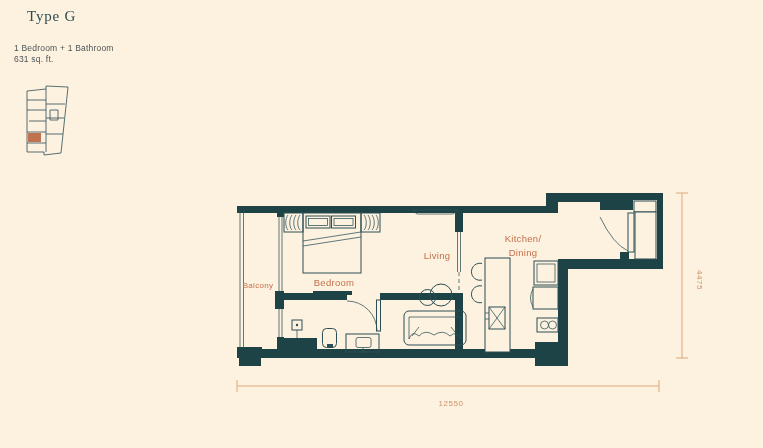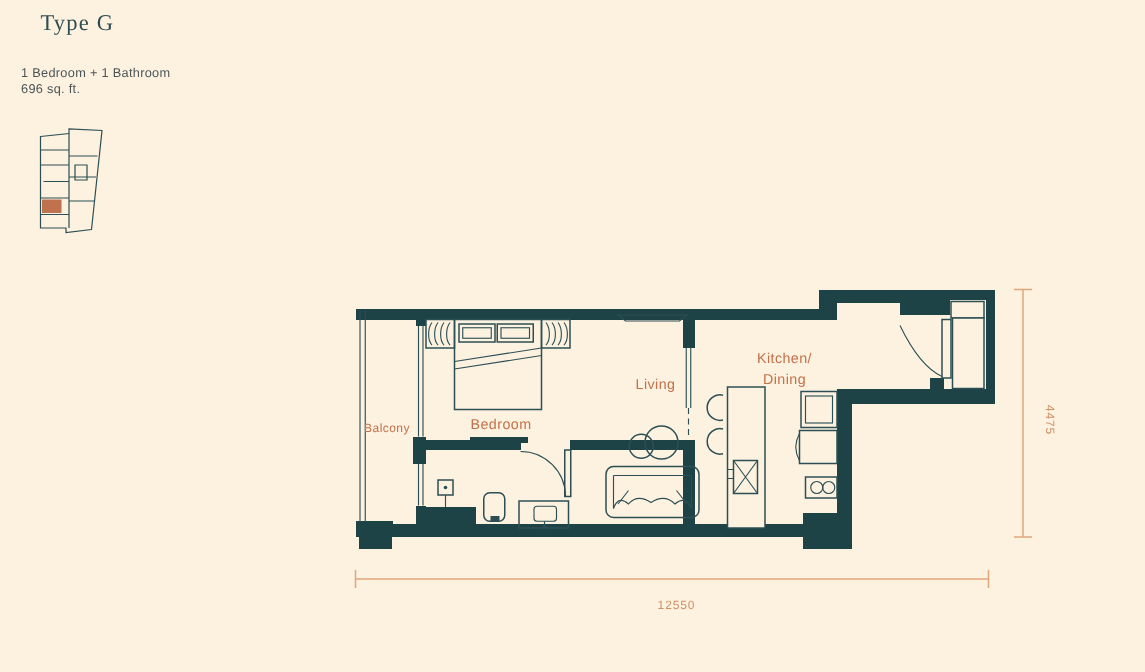--- a/index.html
+++ b/index.html
@@ -29,21 +29,21 @@
   .kp{fill:none;stroke:var(--line);stroke-width:.8;}
   .kpu{fill:var(--unit-highlight);stroke:none;}
 </style>
 </head>
 <body>
 
 <div class="canvas">
 
   <div class="title">Type G</div>
   <div class="sub sub1">1 Bedroom + 1 Bathroom</div>
-  <div class="sub sub2">696 sq. ft.</div>
+  <div class="sub sub2">631 sq. ft.</div>
 
   <svg class="keyplan" width="56" height="78" viewBox="0 0 56 78">
     <g>
       <path class="kp" d="M7,7 L26,5 L26,2 L48,3 L41,69 L24,71 L24,68 L7,68 Z"></path>
       <path class="kp" d="M26,5 V68 M7,16 H26 M7,26 H26 M9,37 H26 M7,48 H26 M7,59 H26 M26,20 H45 M26,34 H44 M26,50 H43 M30,26 h8 v10 h-8 Z"></path>
     </g>
     <rect class="kpu" x="8" y="49" width="13" height="9"></rect>
   </svg>
 
   <svg class="main" width="763" height="448" viewBox="0 0 763 448">

